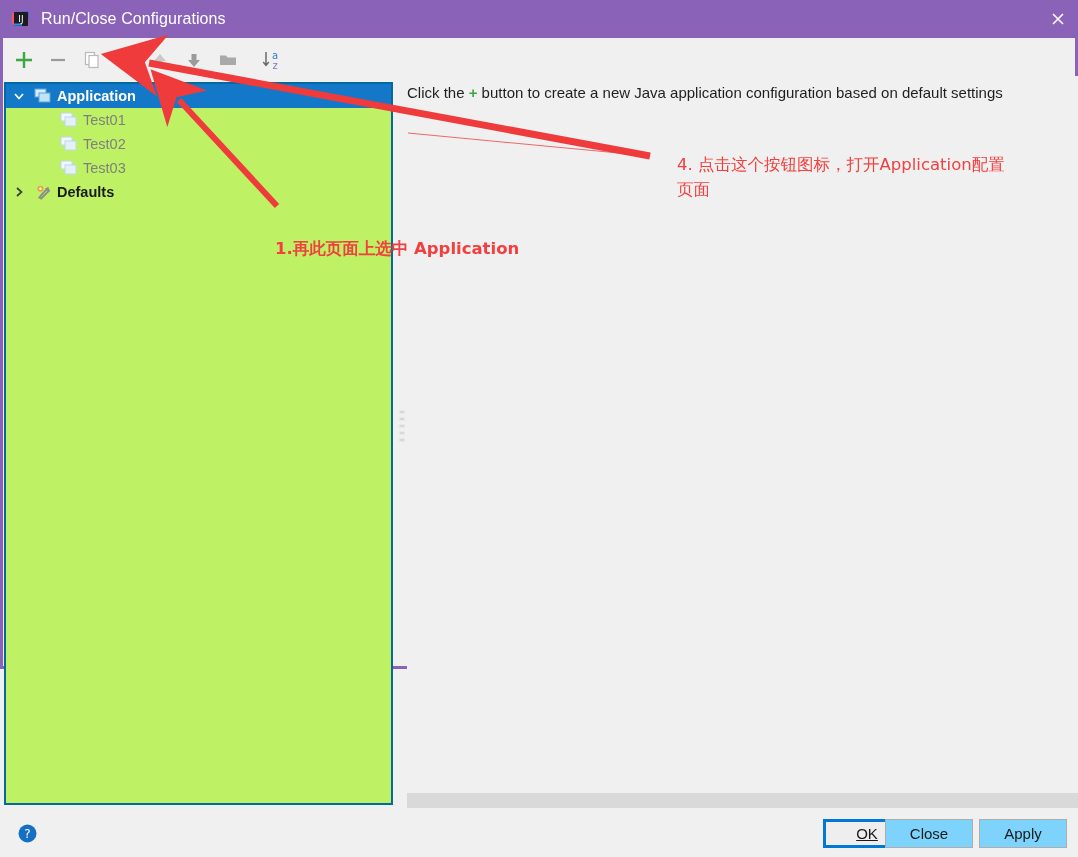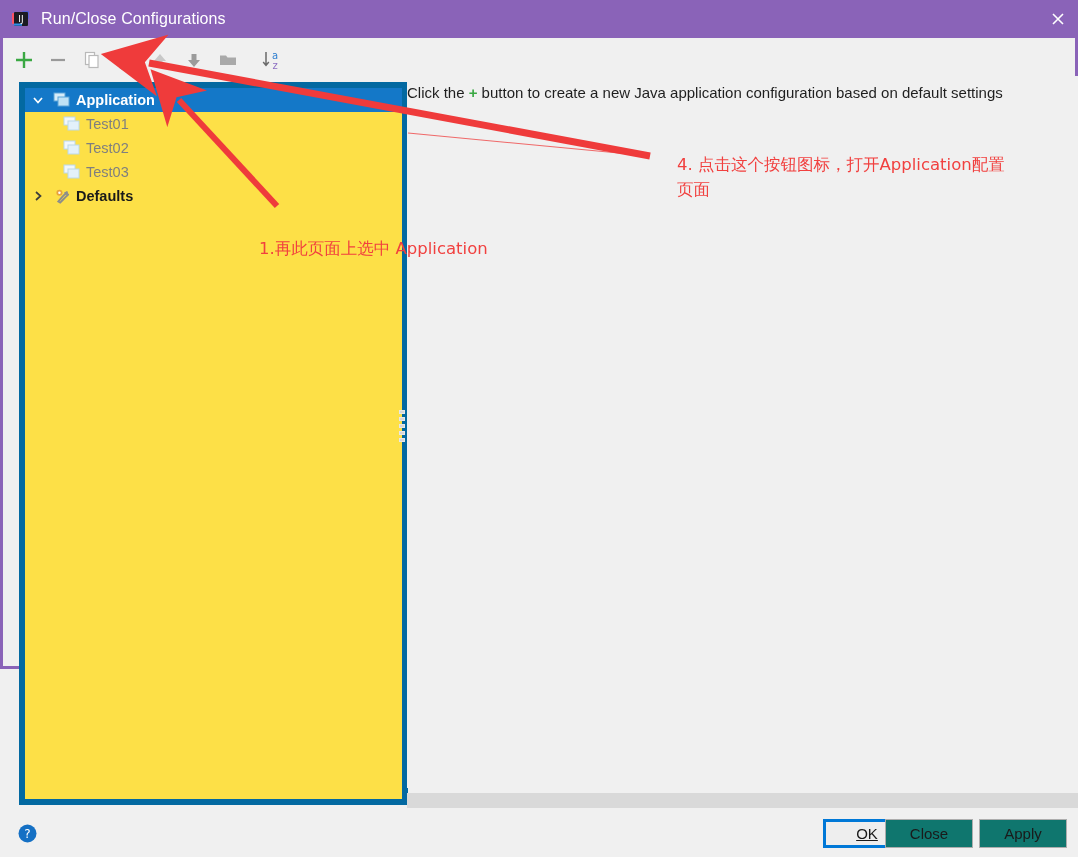--- a/index.html
+++ b/index.html
@@ -34,35 +34,35 @@
   
   .toolbar{
     position:absolute;left:4px;top:44px;width:400px;height:36px;
     display:flex;align-items:center;
   }
   .tb-btn{
     width:34px;height:32px;display:flex;align-items:center;justify-content:center;
   }
   
   .tree-panel{
-    position:absolute;left:16px;top:82px;width:389px;height:723px;
-    background:#fde047;border:6px solid #0369a1;box-sizing:border-box;
+    position:absolute;left:1px;top:82px;width:389px;height:723px;
+    background:#bef264;border:2px solid #0369a1;box-sizing:border-box;
     overflow:hidden;
   }
   .tree-row{
     height:24px;display:flex;align-items:center;font-size:14.5px;color:#1a1a1a;
     white-space:nowrap;
   }
   .tree-row.selected{background:#1478c8;color:#ffffff;font-weight:bold;}
   .tree-row.bold{font-weight:bold;}
   .tree-row.dim{color:#7f7f7f;}
   .chev{width:26px;display:flex;align-items:center;justify-content:center;}
   .node-icon{width:22px;display:flex;align-items:center;justify-content:center;}
   .tree-label{padding-left:3px;}
-  .indent-2{padding-left:36px;}
+  .indent-2{padding-left:52px;}
   
   .splitter{
     position:absolute;left:396px;top:410px;width:8px;height:32px;
     display:flex;flex-direction:column;justify-content:space-between;
   }
   .splitter i{display:block;width:6px;height:4px;background:#d8d8d8;border:1px solid #e8e8e8;box-sizing:border-box;}
   
   .right-panel{
     position:absolute;left:404px;top:76px;width:672px;height:712px;
     background:#f0f0f0;
@@ -76,35 +76,35 @@
     position:absolute;left:404px;top:793px;width:672px;height:15px;
     background:#d9d9d9;
   }
   
   .bottom-bar{
     position:absolute;left:0px;top:810px;width:1078px;height:47px;
   }
   .help-icon{position:absolute;left:15px;top:14px;}
   .btn{
     position:absolute;top:9px;height:29px;
-    background:#0f766e;border:1px solid #adadad;box-sizing:border-box;
+    background:#7dd3fc;border:1px solid #adadad;box-sizing:border-box;
     font-size:15px;color:#1a1a1a;
     display:flex;align-items:center;justify-content:center;
   }
   .btn.primary{border:3px solid #0078d7;background:#eeeeee;}
   .btn-ok{left:820px;width:88px;}
   .btn-close{left:882px;width:88px;}
   .btn-apply{left:976px;width:88px;}
   .underline{text-decoration:underline;}
   
   .anno{
     position:absolute;color:#f1403f;font-size:16.5px;line-height:25px;
     white-space:pre-line;font-family:"DejaVu Sans","Liberation Sans",sans-serif;
   }
-  .anno1{left:256px;top:236px;}
+  .anno1{left:272px;top:236px;font-weight:bold;}
   .anno2{left:674px;top:152px;width:400px;}
   .arrows{position:absolute;left:0;top:0;width:1078px;height:857px;pointer-events:none;}
 </style>
 </head>
 <body>
 
 <div class="window">
 
   <div class="titlebar">
     <span class="app-icon">

